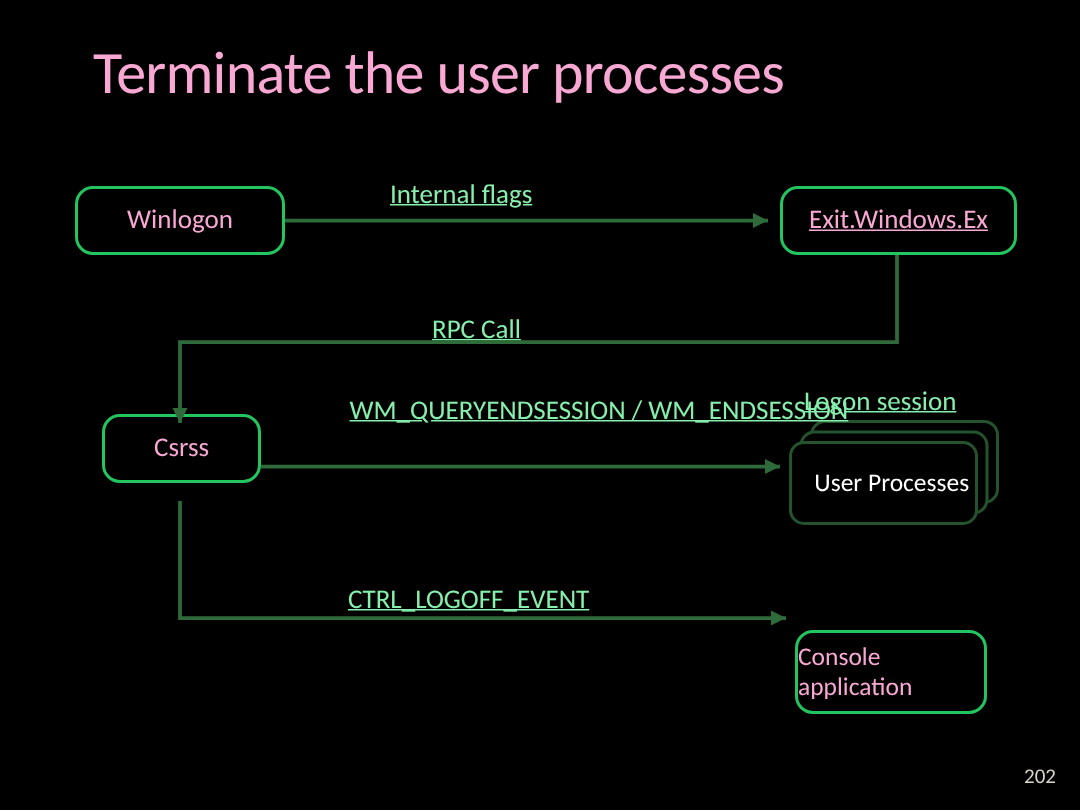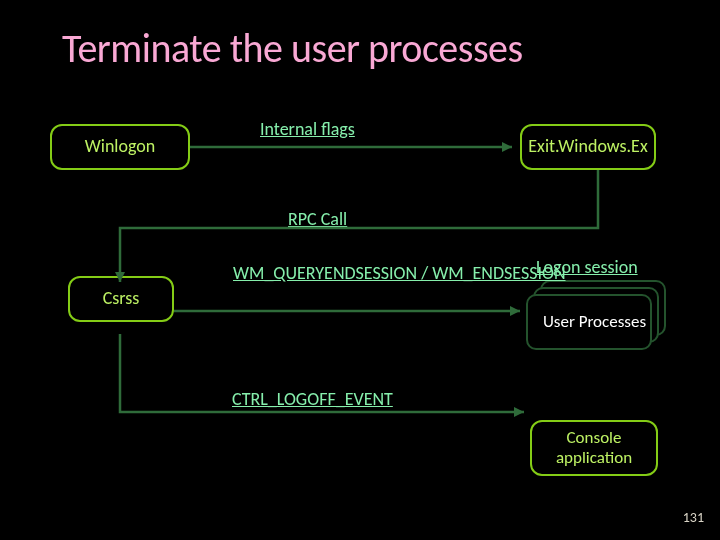--- a/index.html
+++ b/index.html
@@ -15,33 +15,33 @@
     position: absolute;
     top: 24px;
     left: 62px;
     font-size: 40px;
     font-weight: 300;
     color: #f9a8d4;
     letter-spacing: -0.5px;
   }
   .box {
     position: absolute;
-    border: 2px solid #84cc16;
+    border: 2px solid #22c55e;
     border-radius: 12px;
     background: #000;
-    color: #bef264;
+    color: #f9a8d4;
     display: flex;
     align-items: center;
     justify-content: center;
     font-size: 18px;
-    text-align: center;
+    text-align: left;
     line-height: 1.2;
   }
   .winlogon { left: 50px; top: 124px; width: 140px; height: 46px; }
-  .exitwin { left: 520px; top: 124px; width: 136px; height: 46px; }
+  .exitwin { left: 520px; top: 124px; width: 158px; height: 46px; text-decoration: underline; }
   .csrss   { left: 68px; top: 276px; width: 106px; height: 46px; }
   .stack   { position: absolute; left: 526px; top: 280px; width: 140px; height: 70px; }
   .stack .layer {
     position: absolute;
     width: 126px; height: 56px;
     border: 2px solid #24532d;
     border-radius: 10px;
     background: #000;
     color: #fff;
     display: flex; align-items: center; justify-content: center;
@@ -89,21 +89,21 @@
 </div>
 
 <div class="box console">Console application</div>
 
 <div class="label label-internal">Internal flags</div>
 <div class="label label-rpc">RPC Call</div>
 <div class="label label-wm">WM_QUERYENDSESSION / WM_ENDSESSION</div>
 <div class="label label-ctrl">CTRL_LOGOFF_EVENT</div>
 <div class="label label-logon">Logon session</div>
 
-<div class="pagenum">131</div>
+<div class="pagenum">202</div>
 
 <svg class="conn">
 
   <line class="line" x1="190" y1="147" x2="512" y2="147"></line>
   <polygon class="arrowhead" points="512,147 502,142 502,152"></polygon>
 
   <path class="line" d="M 598 170 L 598 228 L 120 228 L 120 282"></path>
   <polygon class="arrowhead" points="120,282 115,272 125,272"></polygon>
 
   <line class="line" x1="174" y1="311" x2="520" y2="311"></line>

